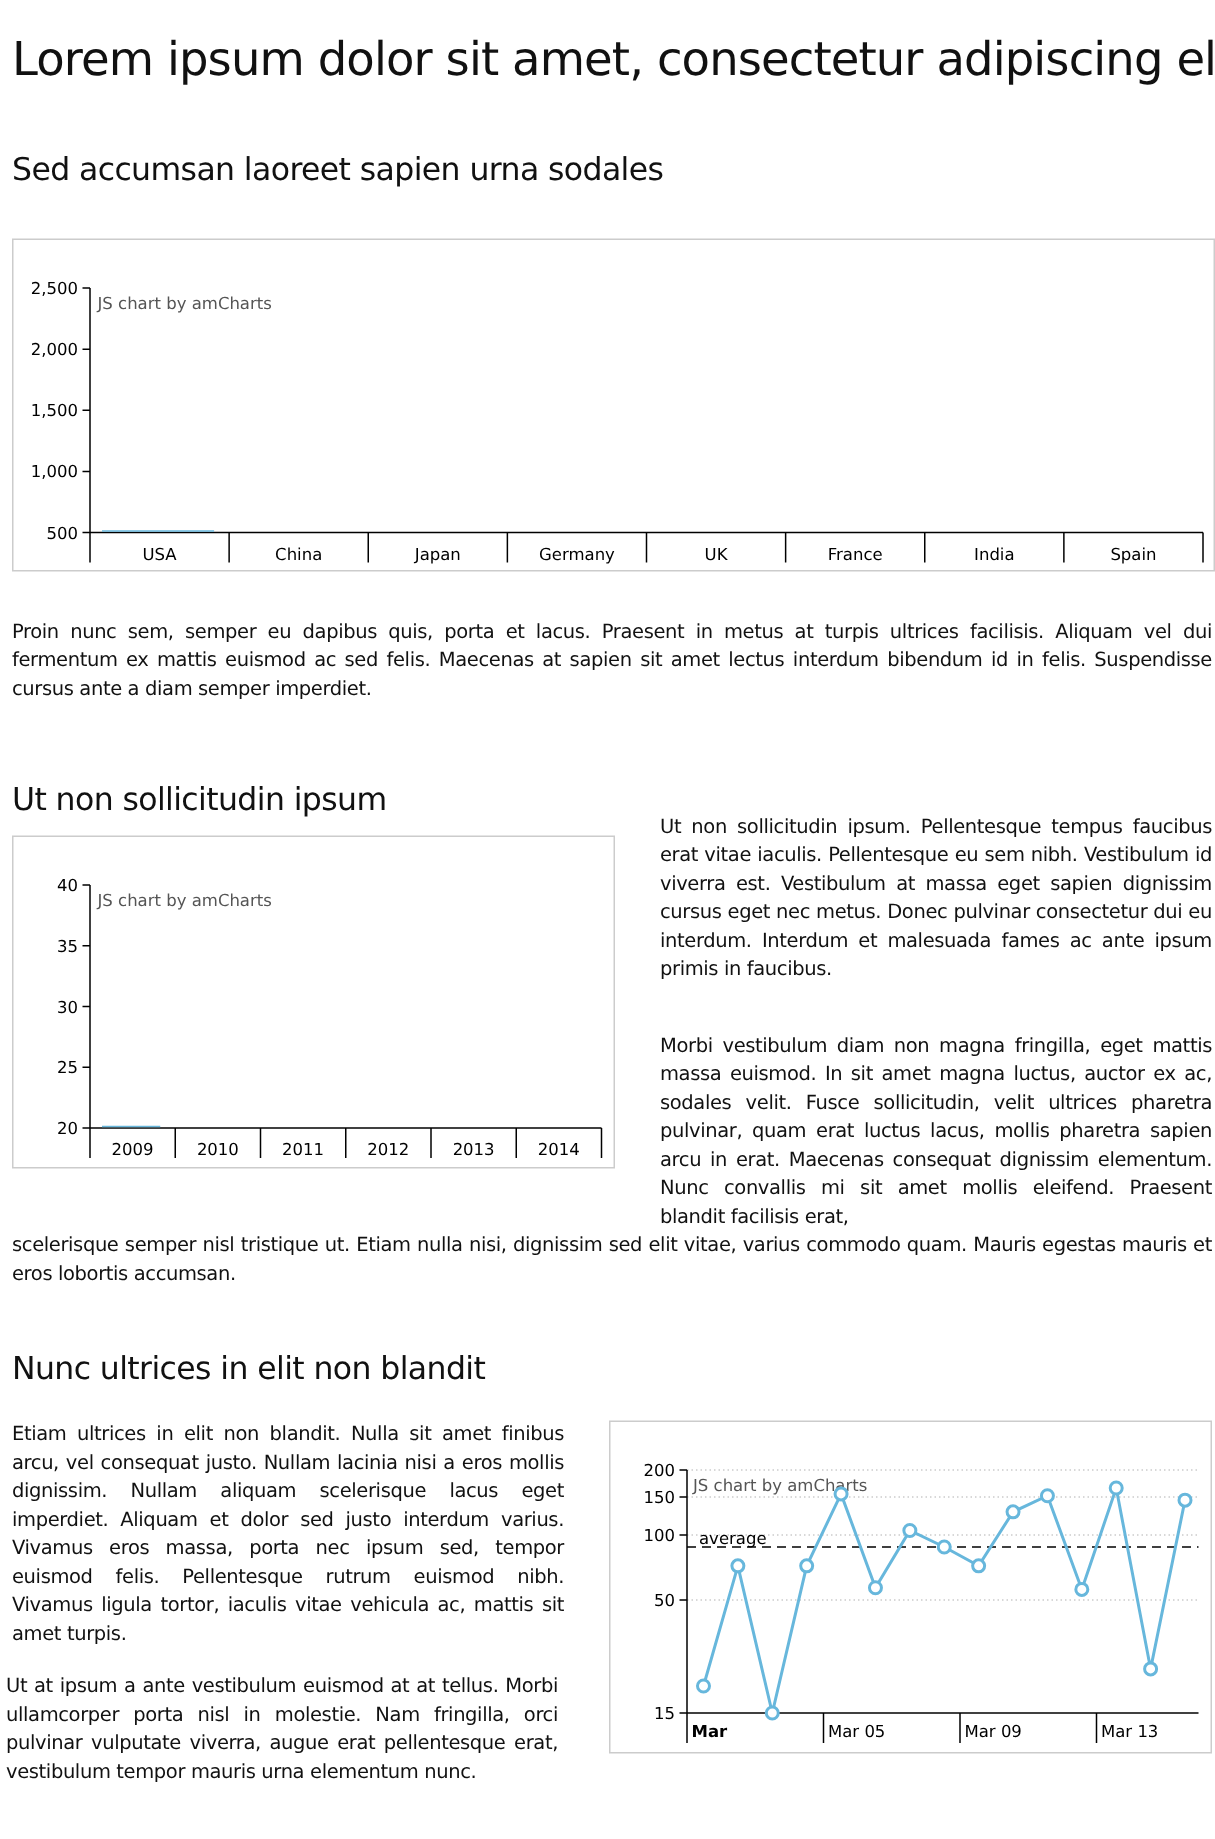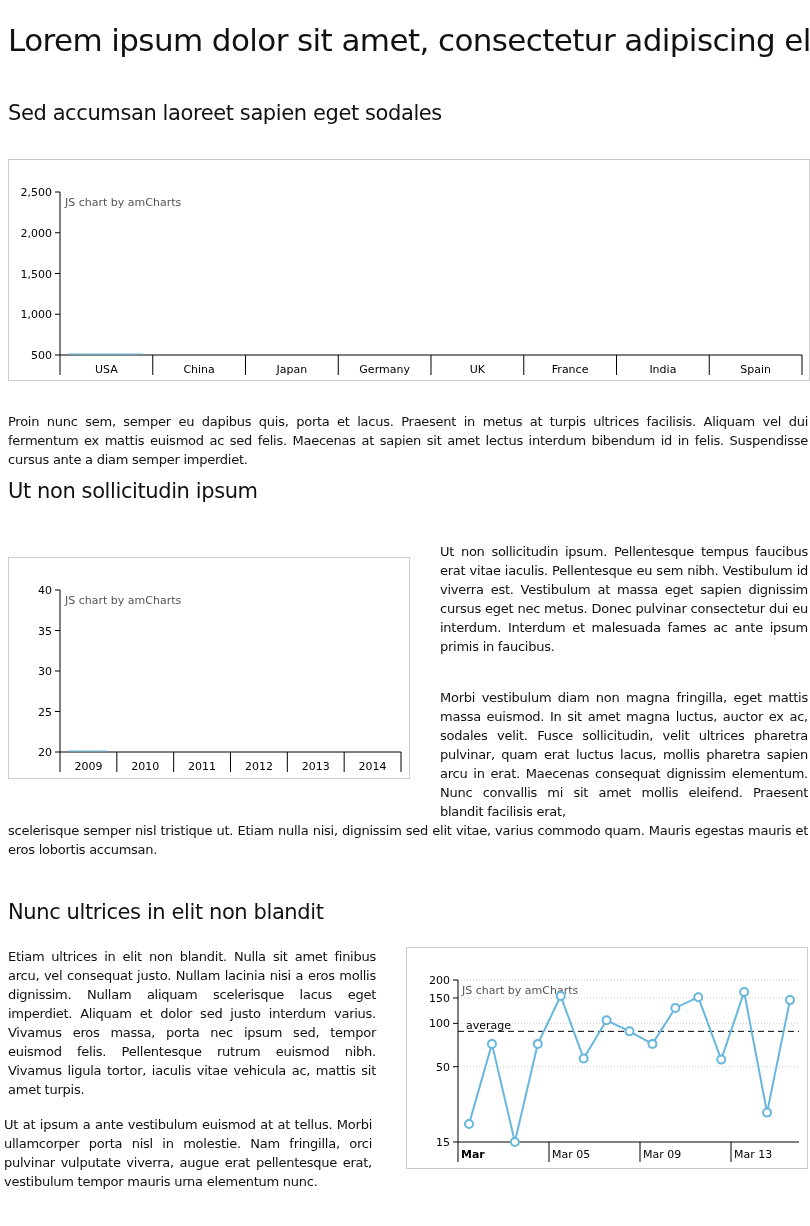--- a/index.html
+++ b/index.html
@@ -14,21 +14,21 @@
   .chartbox { position: absolute; border: 1px solid #cccccc; background: #fff; }
   .chartbox svg { position: absolute; left: 0; top: 0; }
   .axis-text { font-family: "DejaVu Sans", sans-serif; font-size: 11px; fill: #000; }
   .credit { font-family: "DejaVu Sans", sans-serif; font-size: 11px; fill: #555; }
 </style>
 </head>
 <body>
 
 <h1 class="h1">Lorem ipsum dolor sit amet, consectetur adipiscing elit</h1>
 
-<h2 class="h2" style="top:101px;">Sed accumsan laoreet sapien eget sodales</h2>
+<h2 class="h2" style="top:101px;">Sed accumsan laoreet sapien urna sodales</h2>
 
 <div class="chartbox" style="left:8px; top:159px; width:802px; height:222px;">
   <svg width="802" height="222">
     <g id="c1-yaxis">
         <line x1="51" y1="32" x2="51" y2="195" stroke="#000" stroke-width="1"></line>
         <line x1="46" y1="195" x2="51" y2="195" stroke="#000"></line>
         <text x="43" y="199" text-anchor="end" class="axis-text">500</text>
         <line x1="46" y1="154.25" x2="51" y2="154.25" stroke="#000"></line>
         <text x="43" y="158.25" text-anchor="end" class="axis-text">1,000</text>
         <line x1="46" y1="113.5" x2="51" y2="113.5" stroke="#000"></line>
@@ -58,21 +58,21 @@
         <text x="746.625" y="213" text-anchor="middle" class="axis-text">Spain</text>
         <line x1="51" y1="195" x2="51" y2="215" stroke="#000"></line>
         <line x1="59" y1="194" x2="133.75" y2="194" stroke="#67b7dc" stroke-width="1"></line>
       </g>
     <text class="credit" x="56" y="46">JS chart by amCharts</text>
   </svg>
 </div>
 
 <p class="p" style="left:8px; top:412px; width:800px;">Proin nunc sem, semper eu dapibus quis, porta et lacus. Praesent in metus at turpis ultrices facilisis. Aliquam vel dui fermentum ex mattis euismod ac sed felis. Maecenas at sapien sit amet lectus interdum bibendum id in felis. Suspendisse cursus ante a diam semper imperdiet.</p>
 
-<h2 class="h2" style="top:479px;text-align:right;">Ut non sollicitudin ipsum</h2>
+<h2 class="h2" style="top:521px;text-align:right;">Ut non sollicitudin ipsum</h2>
 
 <div class="chartbox" style="left:8px; top:557px; width:402px; height:222px;">
   <svg width="402" height="222">
     <g id="c2-yaxis">
         <line x1="51" y1="32" x2="51" y2="194" stroke="#000" stroke-width="1"></line>
         <line x1="46" y1="194" x2="51" y2="194" stroke="#000"></line>
         <text x="43" y="198" text-anchor="end" class="axis-text">20</text>
         <line x1="46" y1="153.5" x2="51" y2="153.5" stroke="#000"></line>
         <text x="43" y="157.5" text-anchor="end" class="axis-text">25</text>
         <line x1="46" y1="113" x2="51" y2="113" stroke="#000"></line>

